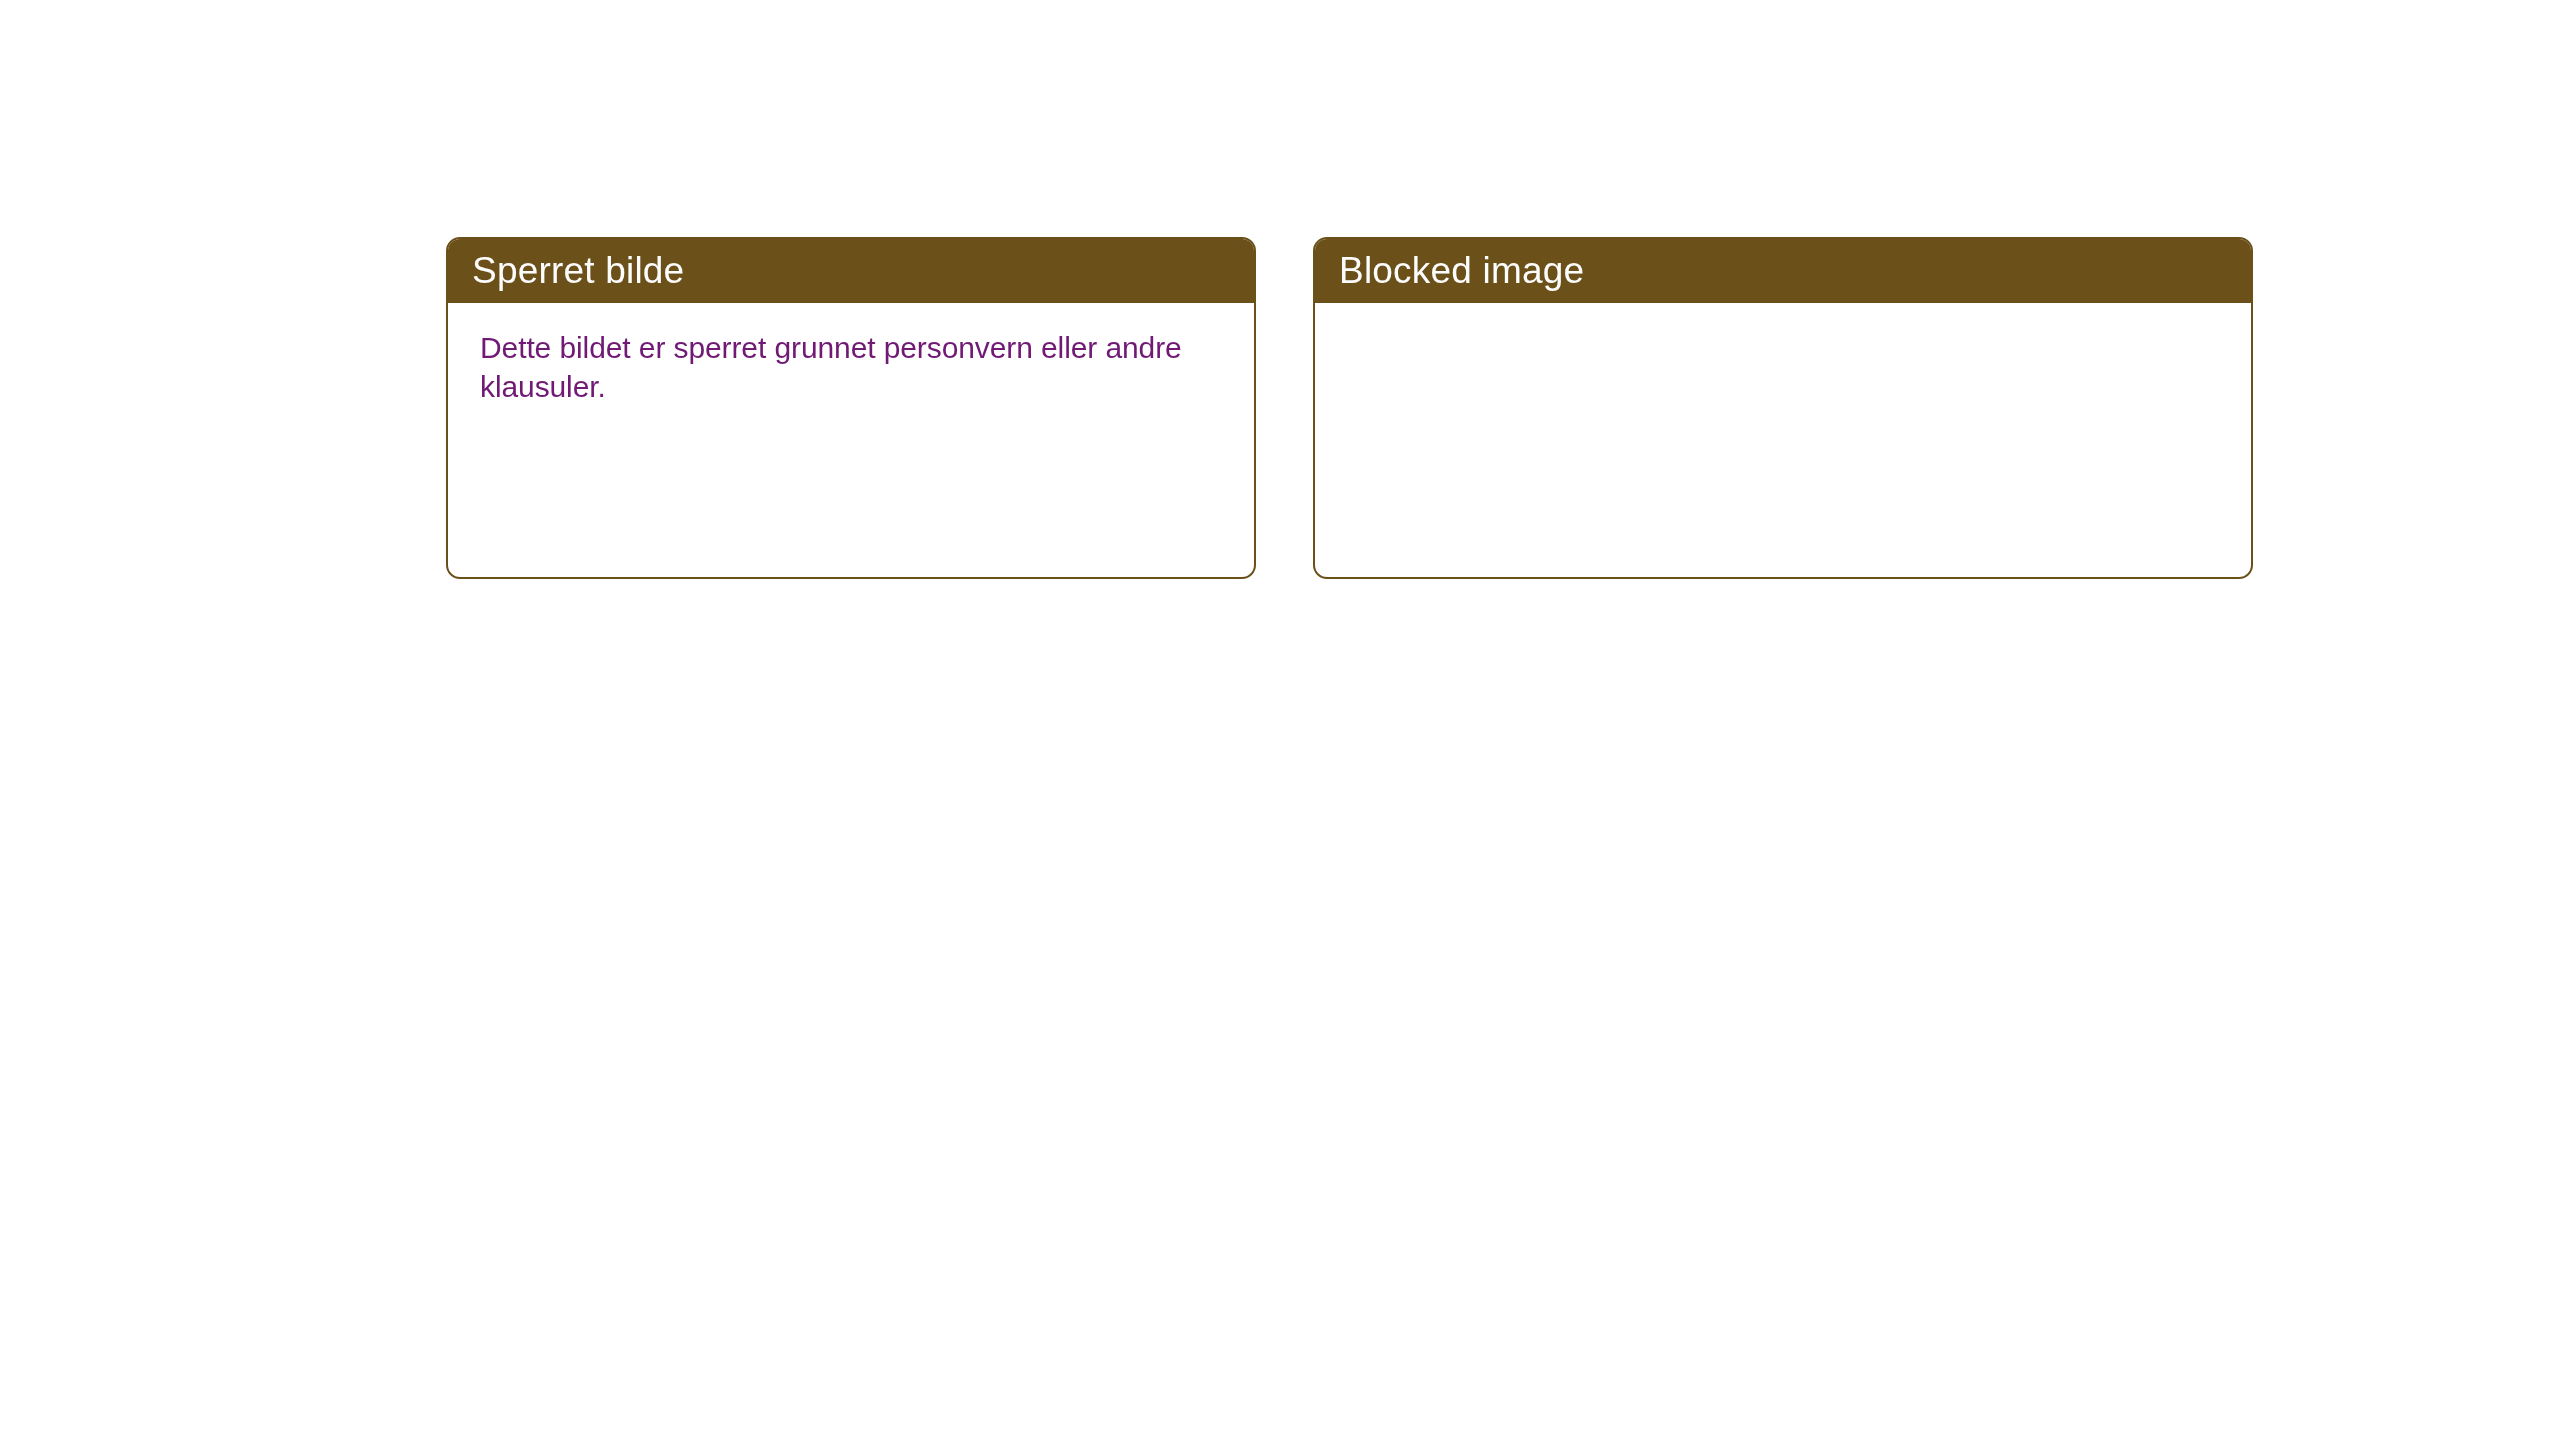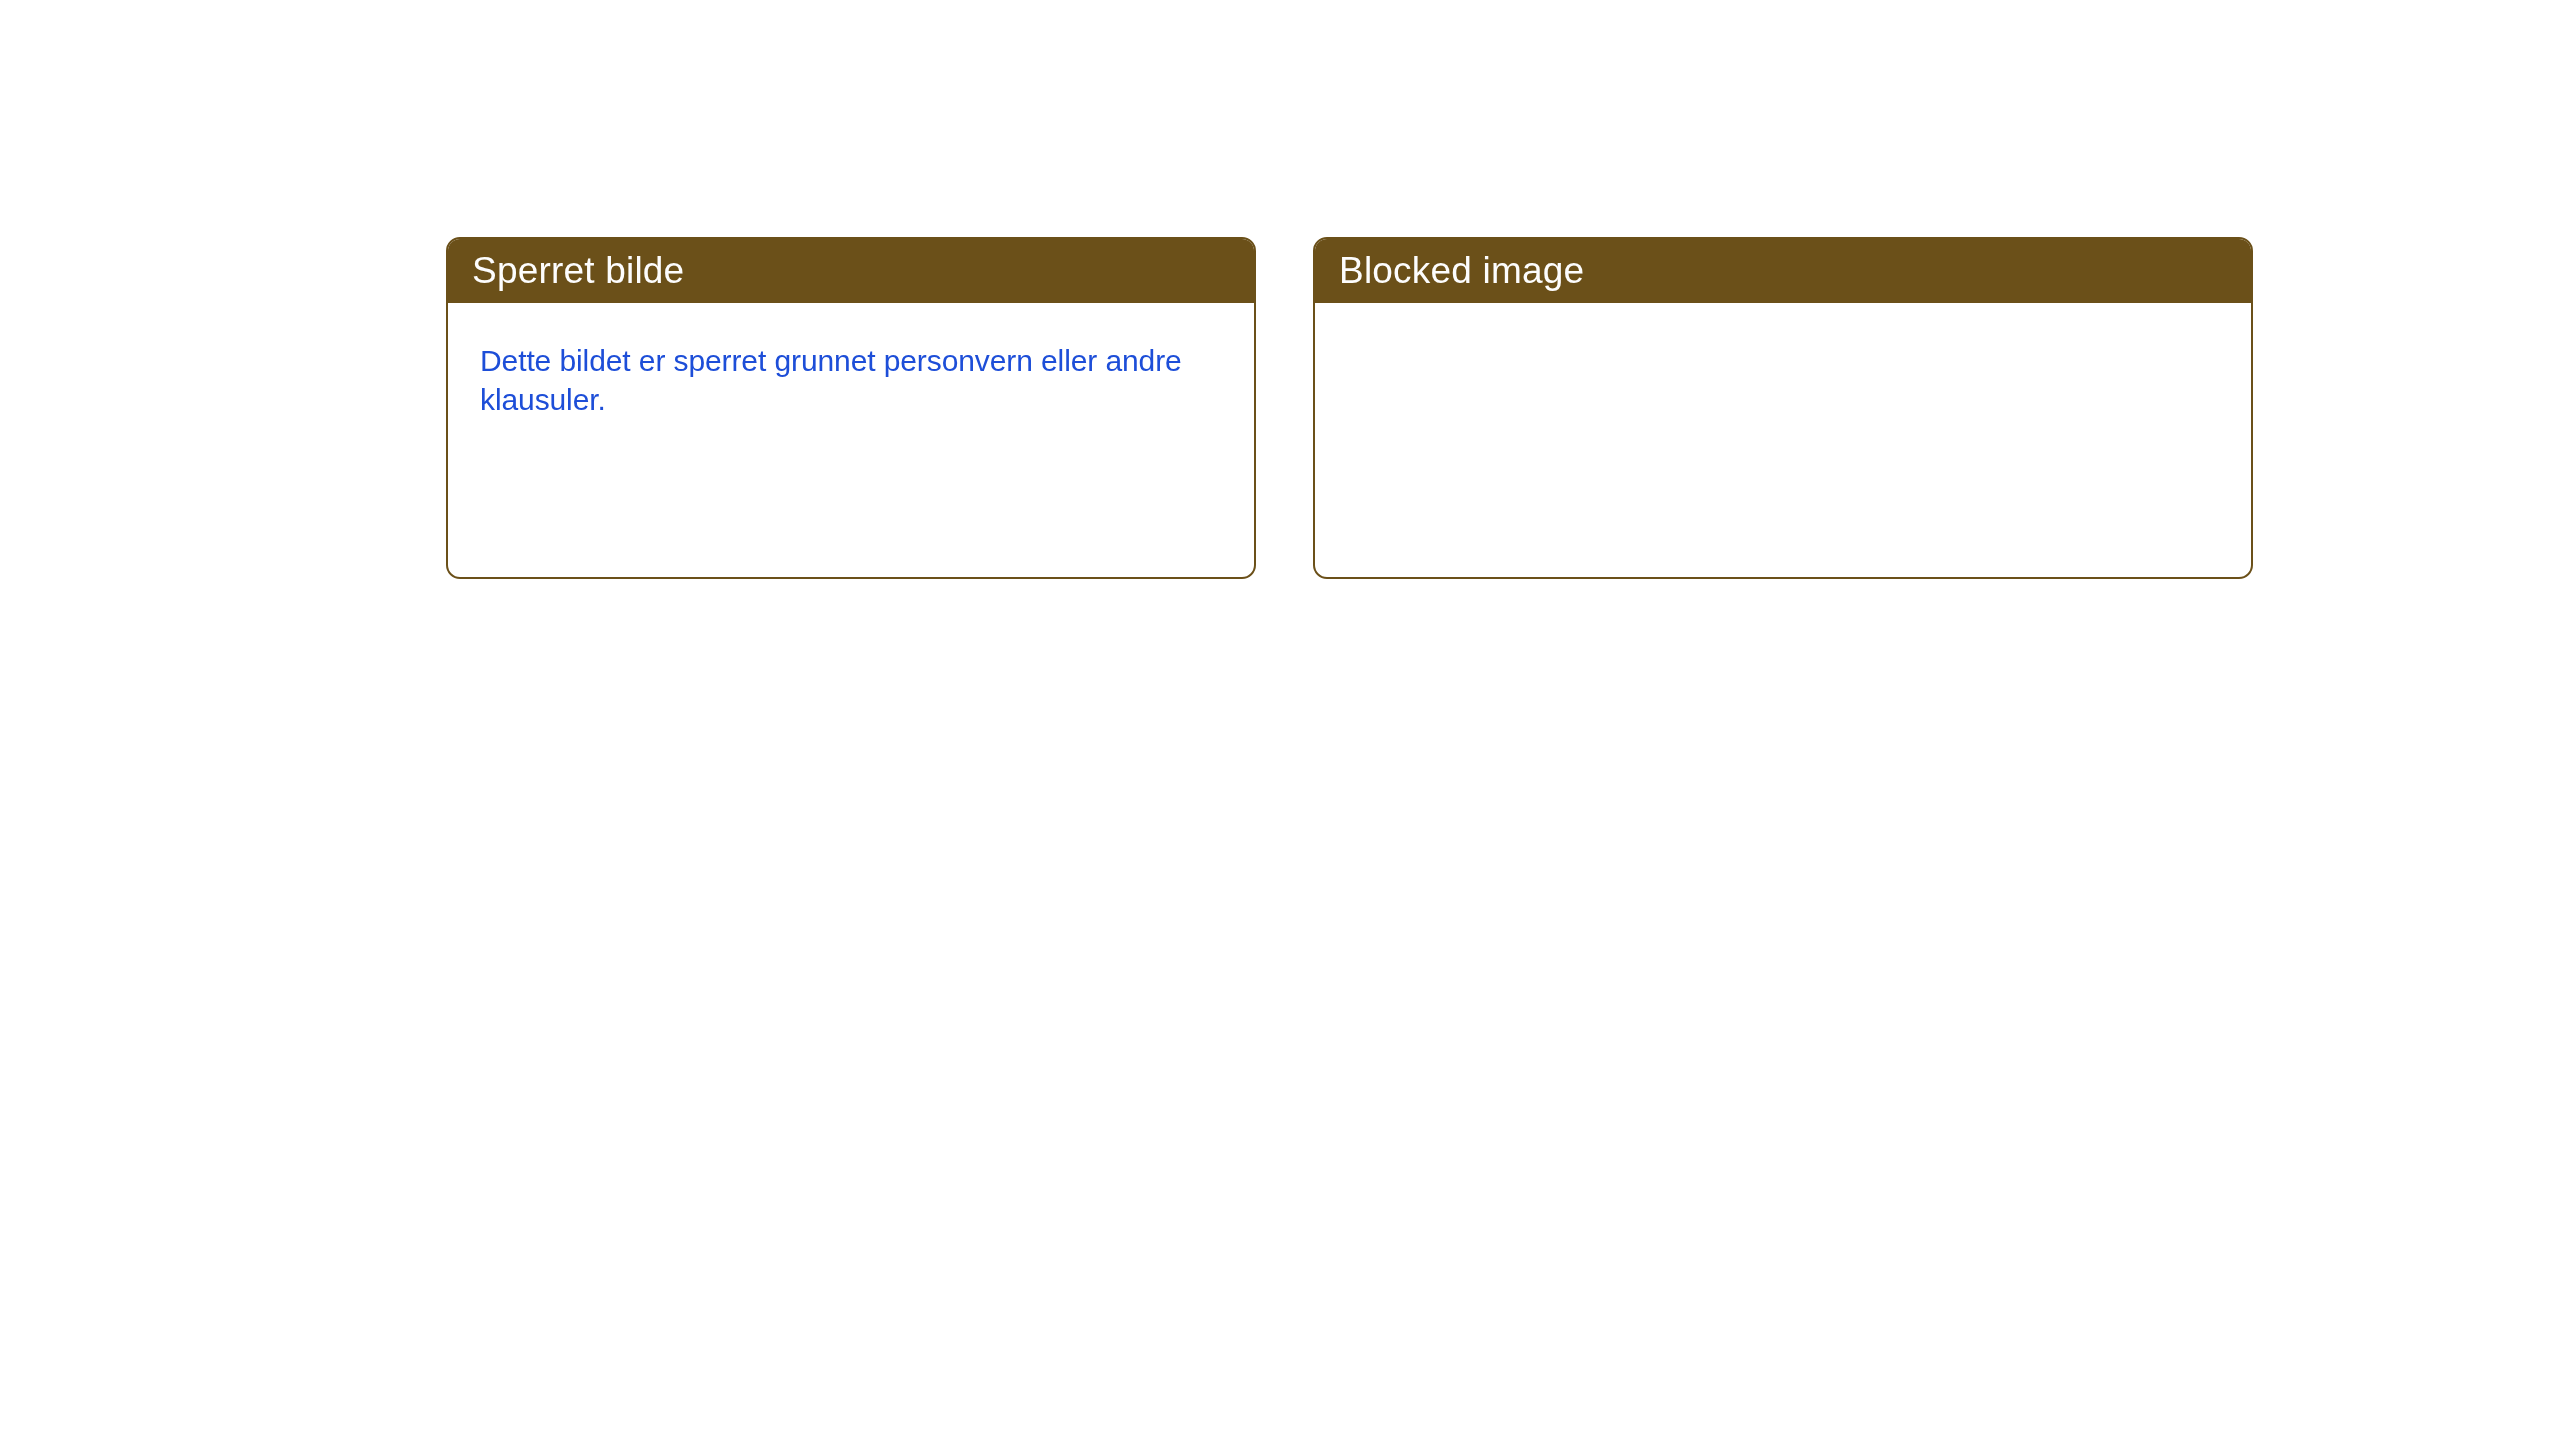--- a/index.html
+++ b/index.html
@@ -44,42 +44,42 @@
     left: 1313px;
     top: 237px;
     width: 940px;
     height: 342px;
   }
 
   .panel-header {
     box-sizing: border-box;
     height: 65px;
     background: #6b5019;
-    margin: -1px -1px 16px -1px;
+    margin: -1px -1px 3px -1px;
     display: flex;
     align-items: center;
     padding: 0 0 0 25px;
   }
 
   .panel-title {
     color: #fdfdfd;
     font-size: 37px;
     font-weight: 400;
     line-height: 1;
     letter-spacing: 0.2px;
     white-space: nowrap;
   }
 
   .panel-body {
     padding: 22px 26px 0 32px;
   }
 
   .panel-paragraph {
     margin: 0;
-    color: #1d4ed8;
+    color: #701a75;
     font-size: 30px;
     font-weight: 400;
     line-height: 1.31;
     letter-spacing: -0.1px;
   }
 
   .panel-paragraph + .panel-paragraph {
     margin-top: 44px;
   }
 </style>

